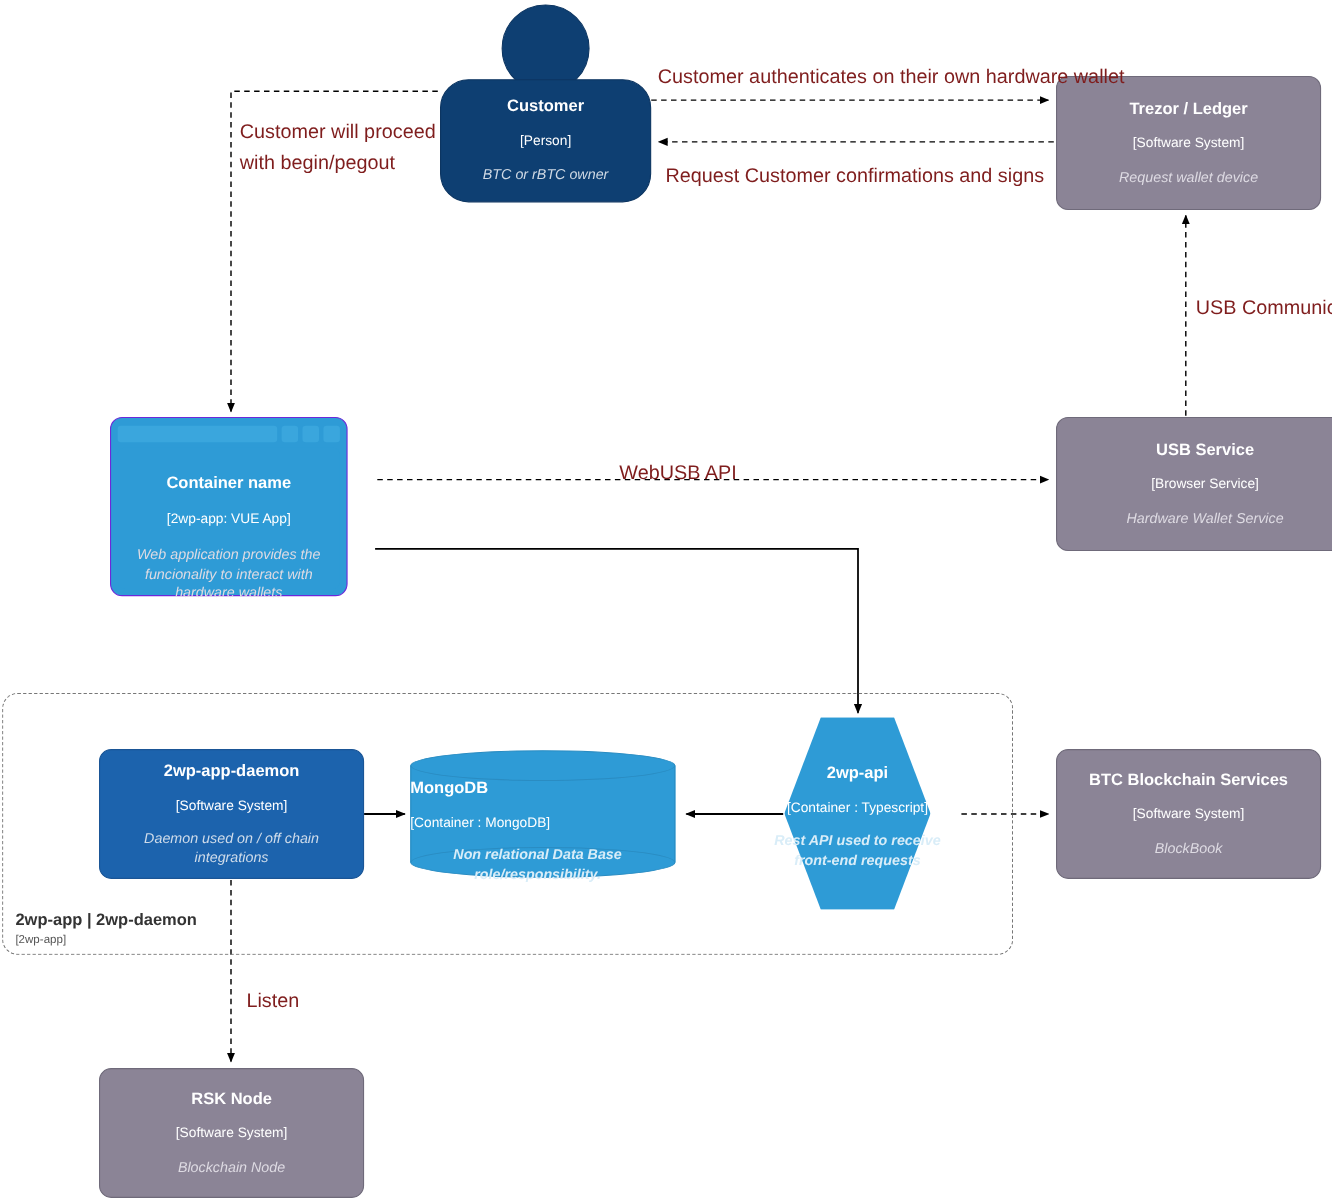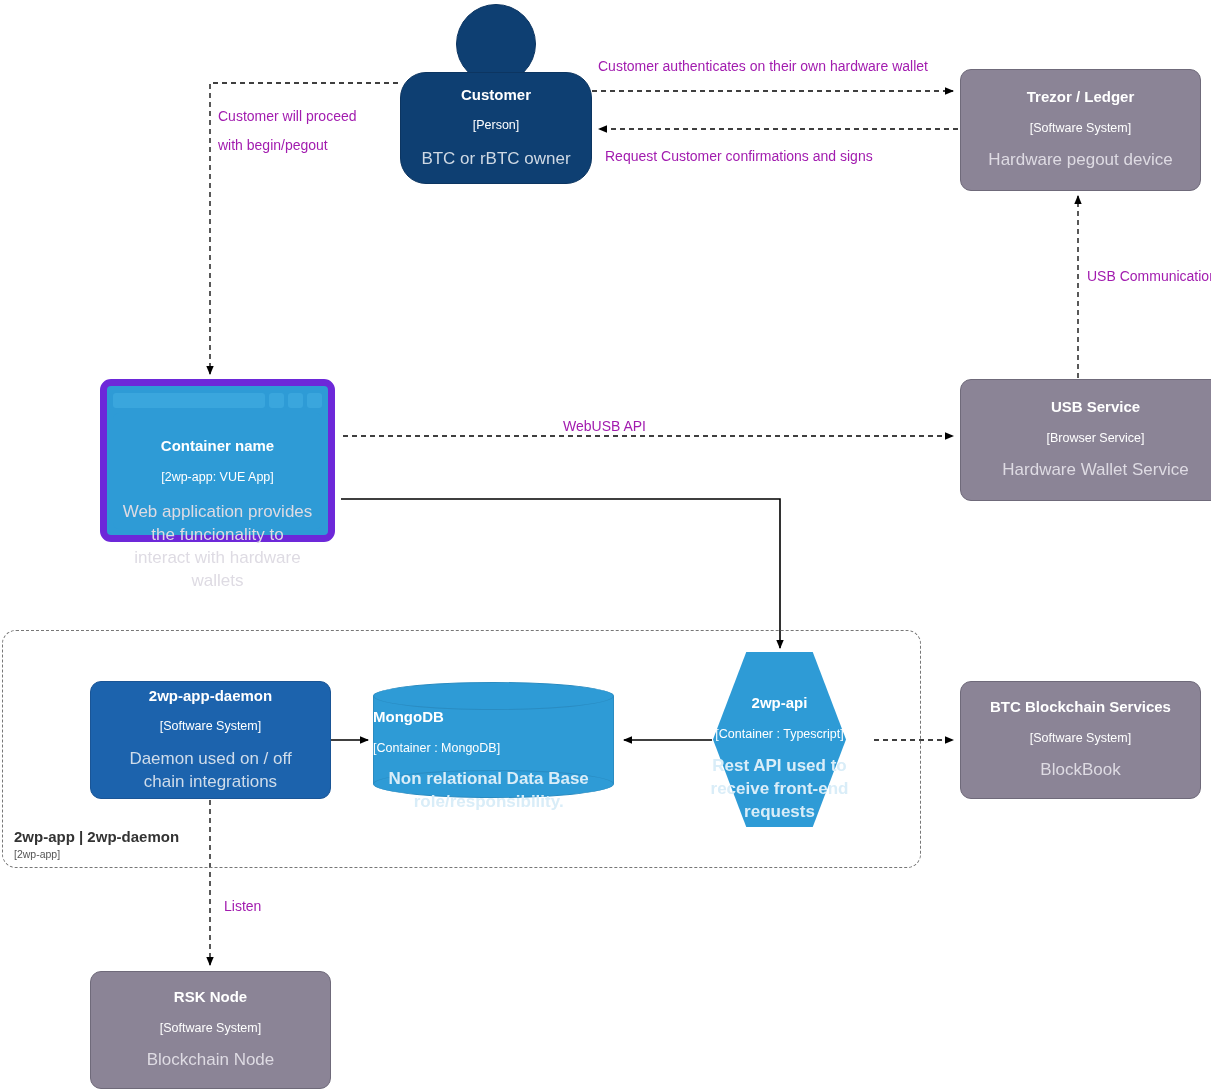--- a/index.html
+++ b/index.html
@@ -42,25 +42,26 @@
     line-height: 1.25;
     color: #ffffff;
   }
   .n-tech {
     font-size: 12.5px;
     line-height: 1.3;
     color: #ffffff;
     margin-top: 13px;
   }
   .n-desc {
-    font-size: 17px;
+    font-size: 13px;
     line-height: 1.35;
     color: #dedbe3;
     margin-top: 13px;
     max-width: 86%;
+    font-style: italic;
   }
   .blue .n-desc, .lblue .n-desc {
     color: #d9edf8;
     font-weight: bold;
   }
 
   
   .gray   { background: #8b8496; border: 1px solid #6f6a7a; }
   .blue   { background: #1c63ad; border: 1px solid #1a5596; }
 
@@ -90,23 +91,23 @@
     align-items: center;
     justify-content: center;
     text-align: center;
   }
   #customer-body .n-desc { color: #cfd9e4; font-weight: normal; margin-top: 14px; }
 
   
   #vue-app {
     position: absolute;
     left: 100px; top: 379px;
-    width: 235px; height: 163px;
-    background: #2e9bd6;
-    border: 7px solid #6d28d9;
+    width: 216px; height: 163px;
+    background: #2e9bd6;
+    border: 1px solid #6d28d9;
     border-radius: 11px;
     padding: 6px;
     box-sizing: border-box;
   }
   #vue-chrome {
     height: 17px;
     display: flex;
     align-items: center;
     gap: 4px;
   }
@@ -228,22 +229,22 @@
   #boundary-label .b-tech {
     font-size: 10.5px;
     color: #555555;
     line-height: 1.3;
     margin-top: 2px;
   }
 
   
   .edge-label {
     position: absolute;
-    font-size: 14px;
-    color: #a21caf;
+    font-size: 18px;
+    color: #7f1d1d;
     line-height: 1.55;
     white-space: nowrap;
     background: transparent;
   }
 </style>
 </head>
 <body>
 
 <div id="canvas">
 
@@ -286,21 +287,21 @@
     <div id="customer-body">
       <div class="n-title">Customer</div>
       <div class="n-tech">[Person]</div>
       <div class="n-desc">BTC or rBTC owner</div>
     </div>
   </div>
 
   <div class="node gray rounded" style="left:960px; top:69px; width:241px; height:122px;">
     <div class="n-title">Trezor / Ledger</div>
     <div class="n-tech">[Software System]</div>
-    <div class="n-desc">Hardware pegout device</div>
+    <div class="n-desc">Request wallet device</div>
   </div>
 
   <div id="vue-app">
     <div id="vue-chrome">
       <div id="vue-urlbar"></div>
       <div class="vue-dot"></div>
       <div class="vue-dot"></div>
       <div class="vue-dot"></div>
     </div>
     <div id="vue-viewport">

